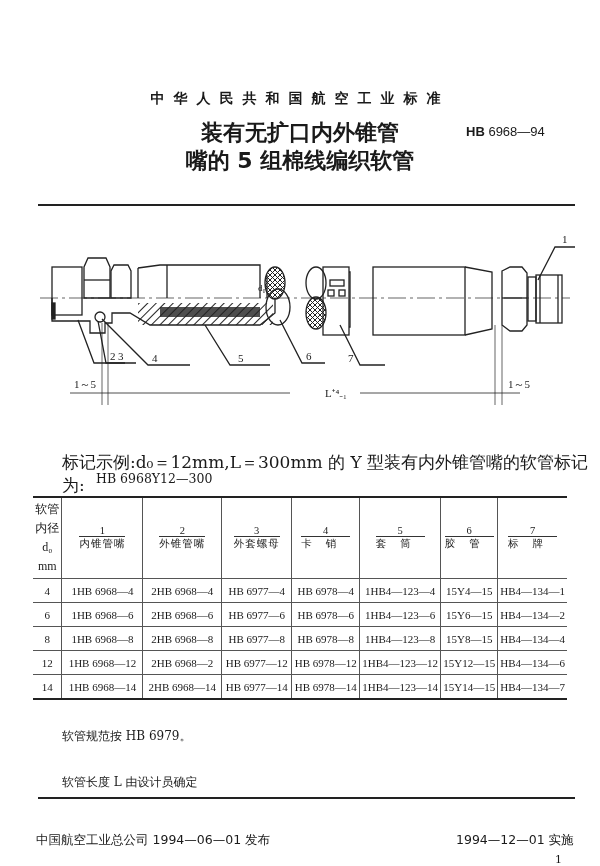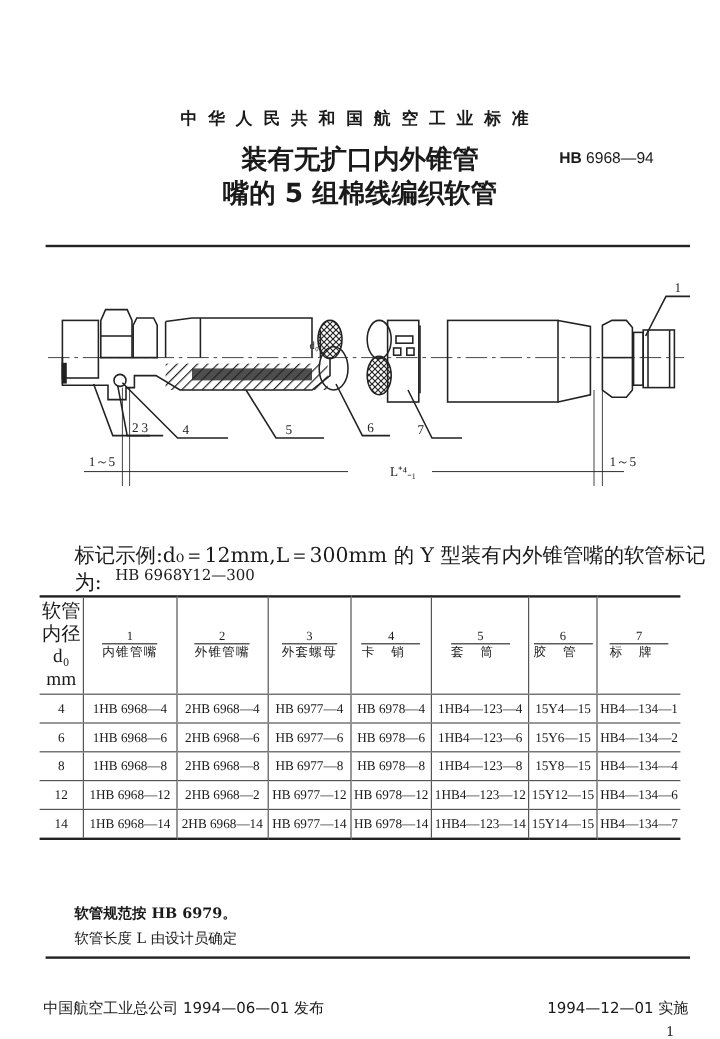--- a/index.html
+++ b/index.html
@@ -14,21 +14,21 @@
   .rule{left:38px;width:537px;height:1.5px;background:#222;}
   .drawing{left:30px;top:225px;width:550px;height:200px;}
   .example{left:62px;top:451px;font-size:17px;}
   .example2{left:96px;top:471px;font-size:12.5px;}
   table.spec{position:absolute;left:33px;top:496px;width:534px;border-collapse:collapse;font-size:11px;font-family:"Liberation Serif",serif;}
   table.spec th,table.spec td{border-left:1px solid #555;border-bottom:1px solid #555;padding:0 2px;text-align:center;white-space:nowrap;}
   table.spec tr>*:first-child{border-left:none;}
   table.spec thead th{border-top:2px solid #222;height:80px;font-weight:normal;}
   table.spec tbody td{height:23px;}
   table.spec tbody tr:last-child td{border-bottom:2px solid #222;}
-  .hd-first{font-size:16px;line-height:19px;text-align:left;padding-left:3px;}
+  .hd-first{font-size:12px;line-height:19px;text-align:left;padding-left:3px;}
   .frac{display:inline-block;text-align:center;}
   .frac .num{display:block;border-bottom:1px solid #333;padding:0 4px;font-size:10.5px;}
   .frac .den{display:block;font-size:10.5px;letter-spacing:1px;}
   .spaced .den{letter-spacing:14px;}
   .note{left:62px;font-size:12px;}
   .footer-left{left:36px;top:832px;font-family:"DejaVu Sans","Liberation Sans",sans-serif;font-size:12.5px;}
   .footer-right{left:456px;top:832px;font-family:"DejaVu Sans","Liberation Sans",sans-serif;font-size:12.5px;}
   .page-num{left:555px;top:853px;font-size:11px;}
   .label{font-size:11px;font-family:"Liberation Serif",serif;}
 </style>
@@ -203,19 +203,19 @@
         <td>2HB 6968—14</td>
         <td>HB 6977—14</td>
         <td>HB 6978—14</td>
         <td>1HB4—123—14</td>
         <td>15Y14—15</td>
         <td>HB4—134—7</td>
     </tr>
   </tbody>
 </table>
 
-<div class="abs note" style="top:753px;font-weight:bold;">软管规范按 HB 6979。</div>
+<div class="abs note" style="top:728px;">软管规范按 HB 6979。</div>
 <div class="abs note" style="top:774px;">软管长度 L 由设计员确定</div>
 
 <div class="abs rule" style="top:797px;"></div>
 <div class="abs footer-left">中国航空工业总公司 1994—06—01 发布</div>
 <div class="abs footer-right">1994—12—01 实施</div>
 <div class="abs page-num">1</div>
 
 </body></html>

